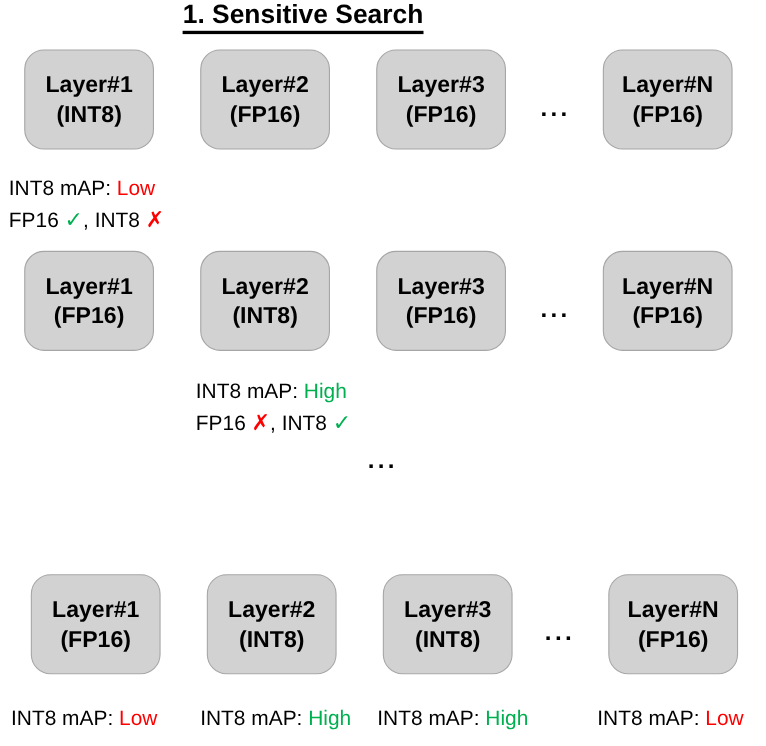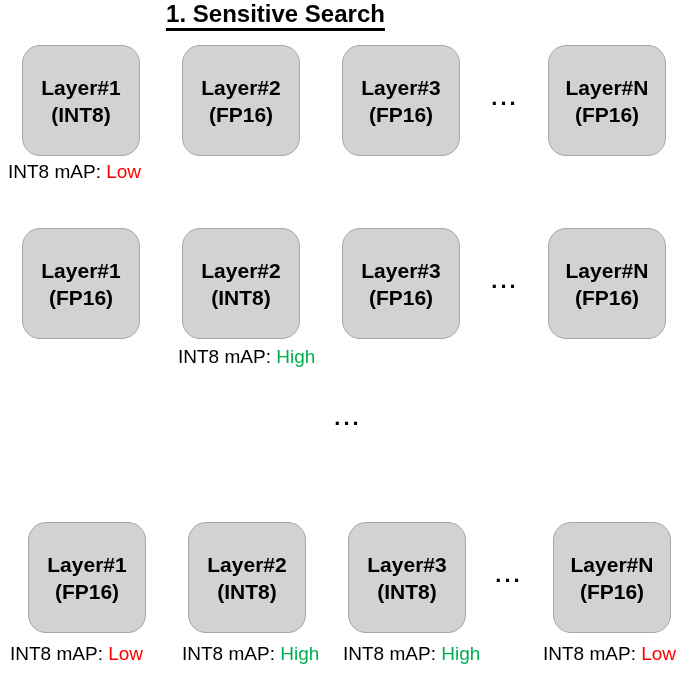--- a/index.html
+++ b/index.html
@@ -23,21 +23,21 @@
     white-space: nowrap;
   }
   .title .u {
     display: inline-block;
     border-bottom: 3px solid var(--ink, #000);
     padding-bottom: 1px;
   }
   .box {
     position: absolute;
     width: 118px;
-    height: 111px;
+    height: 91px;
     background: var(--box-fill, #d2d2d2);
     border: 1.5px solid var(--box-border, #a6a6a6);
     border-radius: 18px;
     box-sizing: border-box;
     display: flex;
     flex-direction: column;
     justify-content: center;
     font-weight: bold;
     font-size: 21px;
     line-height: 27px;
@@ -96,20 +96,21 @@
     <div>(FP16)</div>
   </div>
   <div class="dots" style="left:505px; top:84px;">...</div>
   <div class="box" style="left:548px; top:45px;">
     <div>Layer#N</div>
     <div>(FP16)</div>
   </div>
 
   <div class="note" style="left:8px; top:158px;">
     <div><b>INT8</b><span> mAP: </span><span class="red">Low</span></div>
+    <div><b>FP16 </b><span class="green mark">✓</span><span>, </span><b>INT8 </b><span class="red mark">✗</span></div>
   </div>
 
   <div class="box" style="left:22px; top:228px;">
     <div>Layer#1</div>
     <div>(FP16)</div>
   </div>
   <div class="box" style="left:182px; top:228px;">
     <div>Layer#2</div>
     <div>(INT8)</div>
   </div>
@@ -118,20 +119,21 @@
     <div>(FP16)</div>
   </div>
   <div class="dots" style="left:505px; top:267px;">...</div>
   <div class="box" style="left:548px; top:228px;">
     <div>Layer#N</div>
     <div>(FP16)</div>
   </div>
 
   <div class="note" style="left:178px; top:343px;">
     <div><b>INT8</b><span> mAP: </span><span class="green">High</span></div>
+    <div><b>FP16 </b><span class="red mark">✗</span><span>, </span><b>INT8 </b><span class="green mark">✓</span></div>
   </div>
 
   <div class="dots-mid" style="top:404px;">...</div>
 
 
   <div class="box" style="left:28px; top:522px;">
     <div>Layer#1</div>
     <div>(FP16)</div>
   </div>
   <div class="box" style="left:188px; top:522px;">

